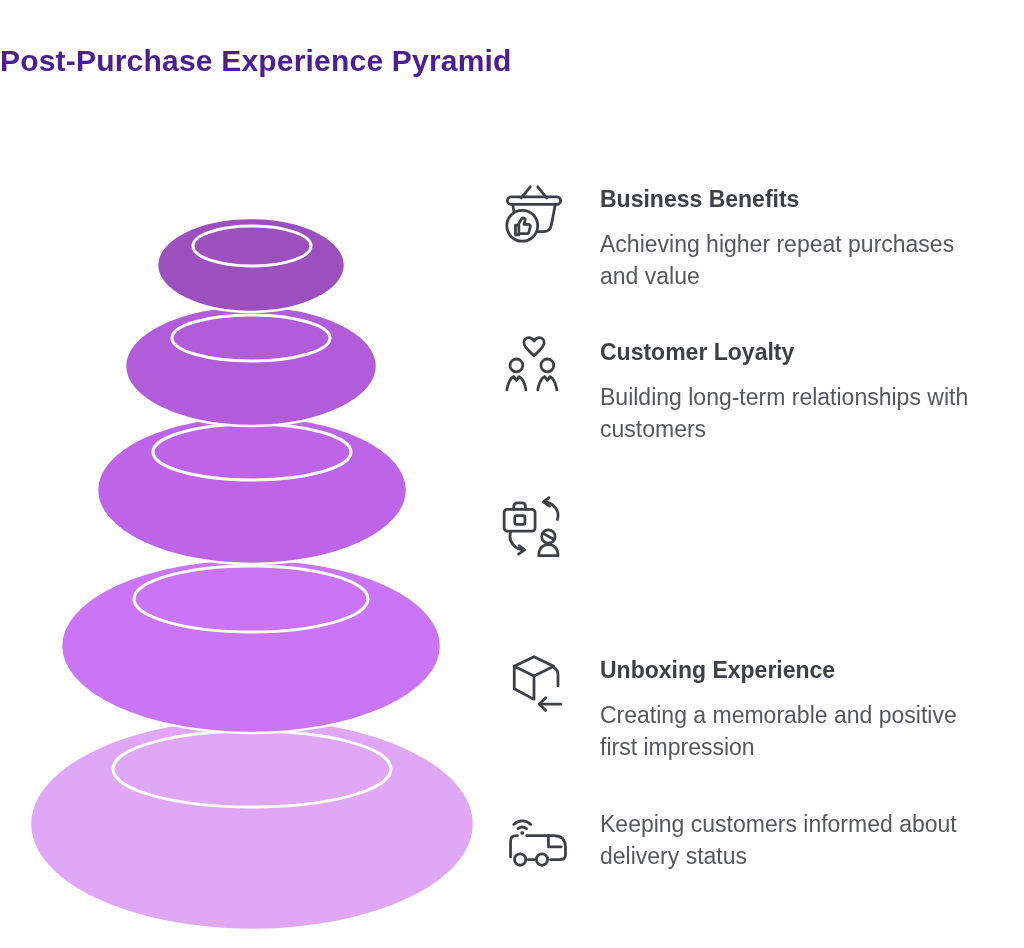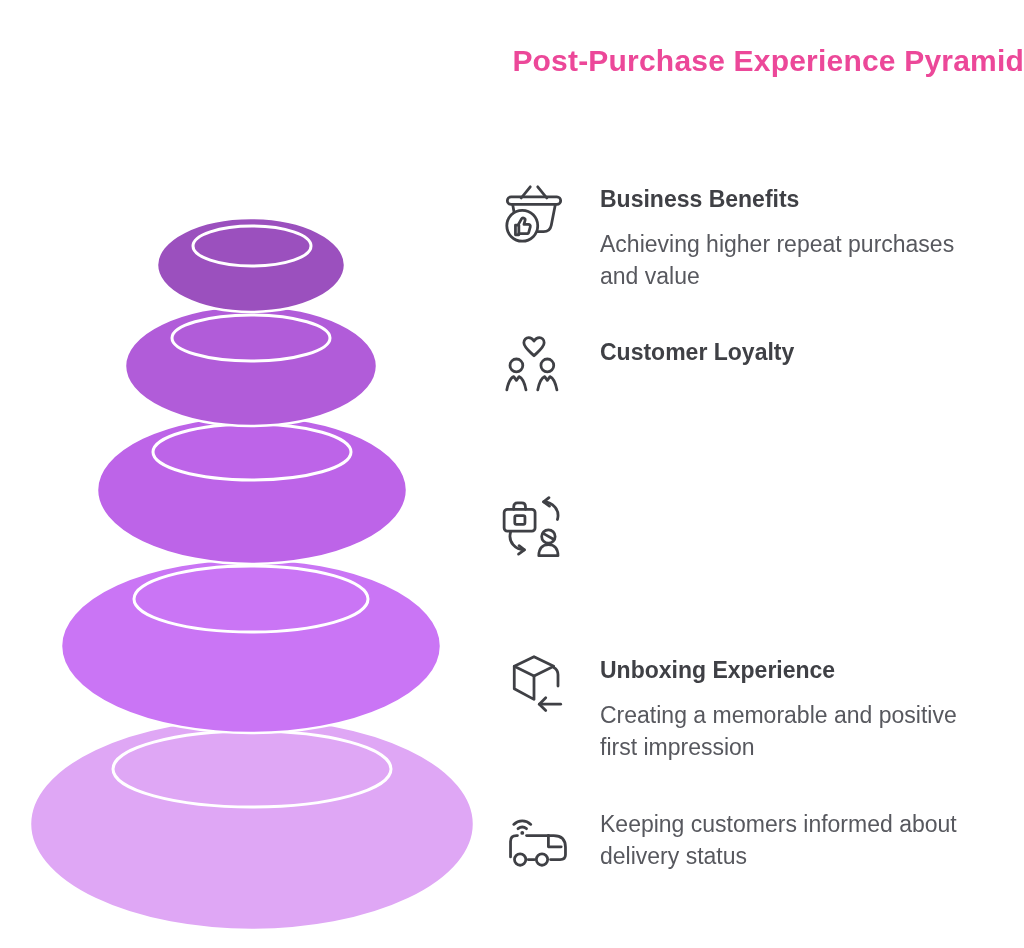--- a/index.html
+++ b/index.html
@@ -1,22 +1,22 @@
 <!DOCTYPE html>
 <html><head>
 <meta charset="utf-8">
 <style>
   html,body{margin:0;padding:0;background:#fff;}
   .canvas{
     position:relative;width:1024px;height:948px;background:#ffffff;
     font-family:"Liberation Sans",sans-serif;overflow:hidden;
   }
   .page-title{
-    position:absolute;top:44px;left:0;width:100%;text-align:right;
-    font-size:30px;font-weight:bold;color:#ec4899;letter-spacing:.2px;margin:0;
+    position:absolute;top:44px;left:0;width:100%;text-align:left;
+    font-size:30px;font-weight:bold;color:#4c1d95;letter-spacing:.2px;margin:0;
   }
   .pyramid-svg{position:absolute;left:0;top:0;}
   .stone{stroke:#ffffff;stroke-width:2.5;}
   .rim{fill:none;stroke:#ffffff;stroke-width:3;}
   .item{position:absolute;left:492px;display:flex;align-items:flex-start;}
   .icon-box{width:84px;flex:none;display:flex;justify-content:center;padding-top:2px;}
   .icon-box svg{stroke:#3f4045;stroke-width:2.6;fill:none;stroke-linecap:round;stroke-linejoin:round;}
   .item-text{margin-left:24px;width:398px;}
   .item-title{margin:6px 0 14px;font-size:23px;font-weight:bold;color:#3f4045;line-height:1.2;}
   .item-desc{margin:0;font-size:23px;line-height:1.4;color:#57585e;}
@@ -80,20 +80,21 @@
       <svg width="70" height="64" viewBox="0 0 64 60">
         <path d="M32,19.5 C28,15.5 22.5,11.5 22.5,7.3 C22.5,4.4 24.7,2.5 27,2.5 C29.1,2.5 30.7,3.6 32,5.6 C33.3,3.6 34.9,2.5 37,2.5 C39.3,2.5 41.5,4.4 41.5,7.3 C41.5,11.5 36,15.5 32,19.5 Z"></path>
         <circle cx="15.5" cy="28.5" r="6"></circle>
         <circle cx="44.5" cy="28.5" r="6"></circle>
         <path d="M6.5,51.5 C8,44 10.5,40 13,39 L15.5,42.5 L18,39 C20.5,40 23,44 24.5,51.5"></path>
         <path d="M35.5,51.5 C37,44 39.5,40 42,39 L44.5,42.5 L47,39 C49.5,40 52,44 53.5,51.5"></path>
       </svg>
     </div>
     <div class="item-text">
       <h3 class="item-title">Customer Loyalty</h3>
+      <p class="item-desc">Building long-term relationships with customers</p>
     </div>
   </div>
 
   <div class="item r3">
     <div class="icon-box">
       <svg width="70" height="64" viewBox="0 0 64 60">
         <rect x="4" y="12.5" width="29" height="20.5" rx="3"></rect>
         <path d="M13,12.5 V10 q0,-3.5 3.5,-3.5 h4 q3.5,0 3.5,3.5 v2.5"></path>
         <rect x="14" y="18.5" width="9.5" height="8" rx="1.5"></rect>
         <path d="M54,22 C56.5,13 49.5,5.5 41,5.5"></path>

